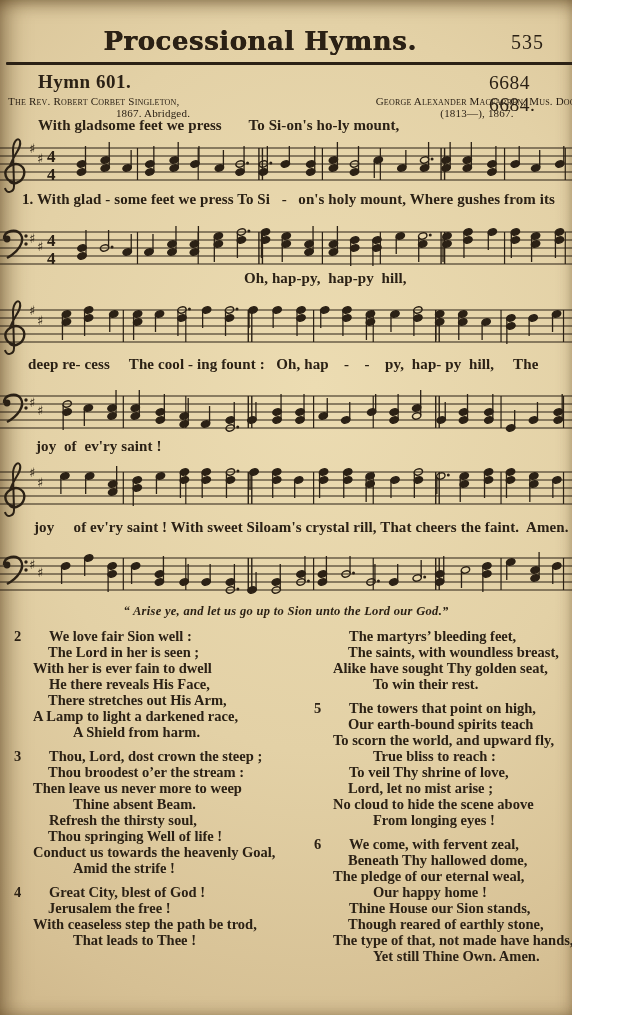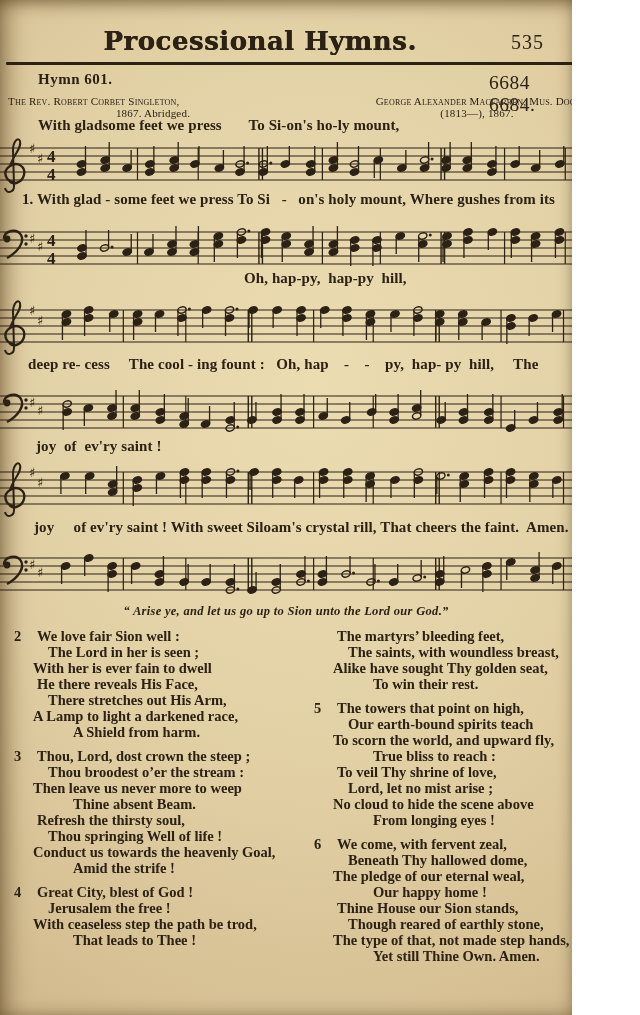--- a/index.html
+++ b/index.html
@@ -17,37 +17,37 @@
     text-decoration:underline;
   }
   .abs{position:absolute;}
   .header-title{
     top:26px;left:0;right:0;text-align:center;transform:translateX(-26px);
     font-family:"DejaVu Serif", serif;font-weight:bold;font-size:26px;
     letter-spacing:.5px;text-shadow:.5px 0 0 currentColor;
   }
   .page-number{top:31px;right:28px;font-size:20px;letter-spacing:1px;}
   .rule{top:62px;left:6px;width:628px;height:2.5px;background:#2b2115;border-radius:1px;}
-  .hymn-number{top:71px;left:38px;font-size:15px;font-weight:bold;letter-spacing:.5px;}
+  .hymn-number{top:71px;left:38px;font-size:19px;font-weight:bold;letter-spacing:.5px;}
   .hymn-book{top:72px;left:172px;font-size:19.5px;}
   .hymn-meter{top:72px;left:489px;font-size:19.5px;letter-spacing:.5px;}
   .attr{font-size:11px;line-height:12px;font-variant:small-caps;letter-spacing:.2px;}
   .attr-left{top:95px;left:8px;width:290px;}
   .attr-left .l2{text-align:center;font-variant:normal;}
   .attr-right{top:95px;left:326px;width:302px;text-align:center;}
   .attr-right .l2{font-variant:normal;}
   .mlyric{font-weight:bold;font-size:15px;white-space:pre;letter-spacing:.1px;}
   .quote{top:604px;left:0;right:0;text-align:center;font-style:italic;font-weight:bold;font-size:12.5px;letter-spacing:.3px;}
   .staff{left:0;width:640px;height:60px;}
   .verses-col{top:628px;font-size:14.5px;line-height:16px;font-weight:bold;}
   .col-left{left:13px;width:305px;}
   .col-right{left:313px;width:322px;}
   .stanza{position:relative;padding-left:20px;margin-bottom:8px;}
   .vnum{position:absolute;left:1px;top:0;font-weight:bold;}
-  .vline.ind0{margin-left:4px;}
+  .vline.ind0{margin-left:16px;}
   .vline.ind1{margin-left:15px;}
   .vline.ind2{margin-left:0px;}
   .vline.ind3{margin-left:40px;}
 </style>
 </head>
 <body>
 
 <div class="page">
 
   <div class="abs header-title">Processional Hymns.</div>
@@ -667,18 +667,18 @@
         <div class="vline ind3">From longing eyes !</div>
       </div>
       <div class="stanza">
         <span class="vnum">6</span>
         <div class="vline ind0">We come, with fervent zeal,</div>
         <div class="vline ind1">Beneath Thy hallowed dome,</div>
         <div class="vline ind2">The pledge of our eternal weal,</div>
         <div class="vline ind3">Our happy home !</div>
         <div class="vline ind0">Thine House our Sion stands,</div>
         <div class="vline ind1">Though reared of earthly stone,</div>
-        <div class="vline ind2">The type of that, not made step hands,</div>
+        <div class="vline ind2">The type of that, not made have hands,</div>
         <div class="vline ind3">Yet still Thine Own.  Amen.</div>
       </div>
     </div>
 
 </div>
 
 </body></html>

